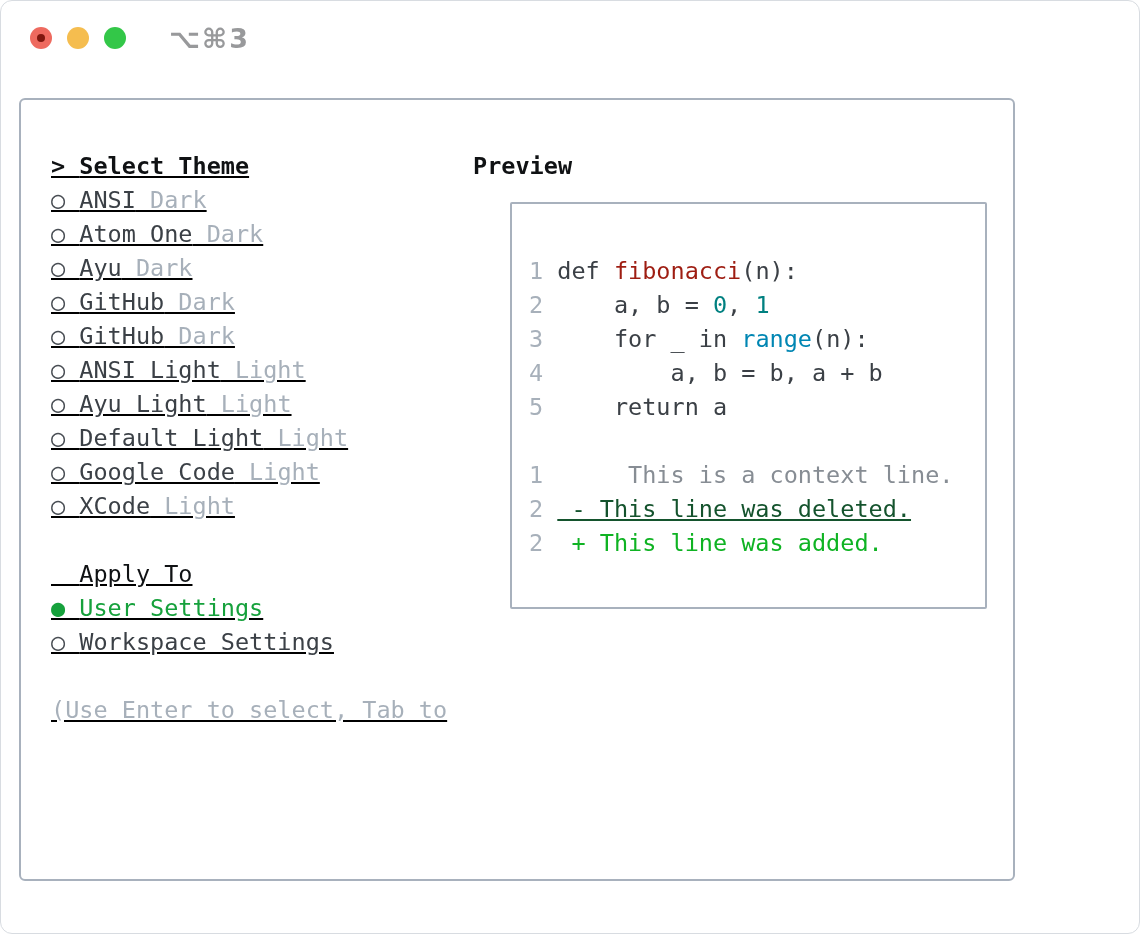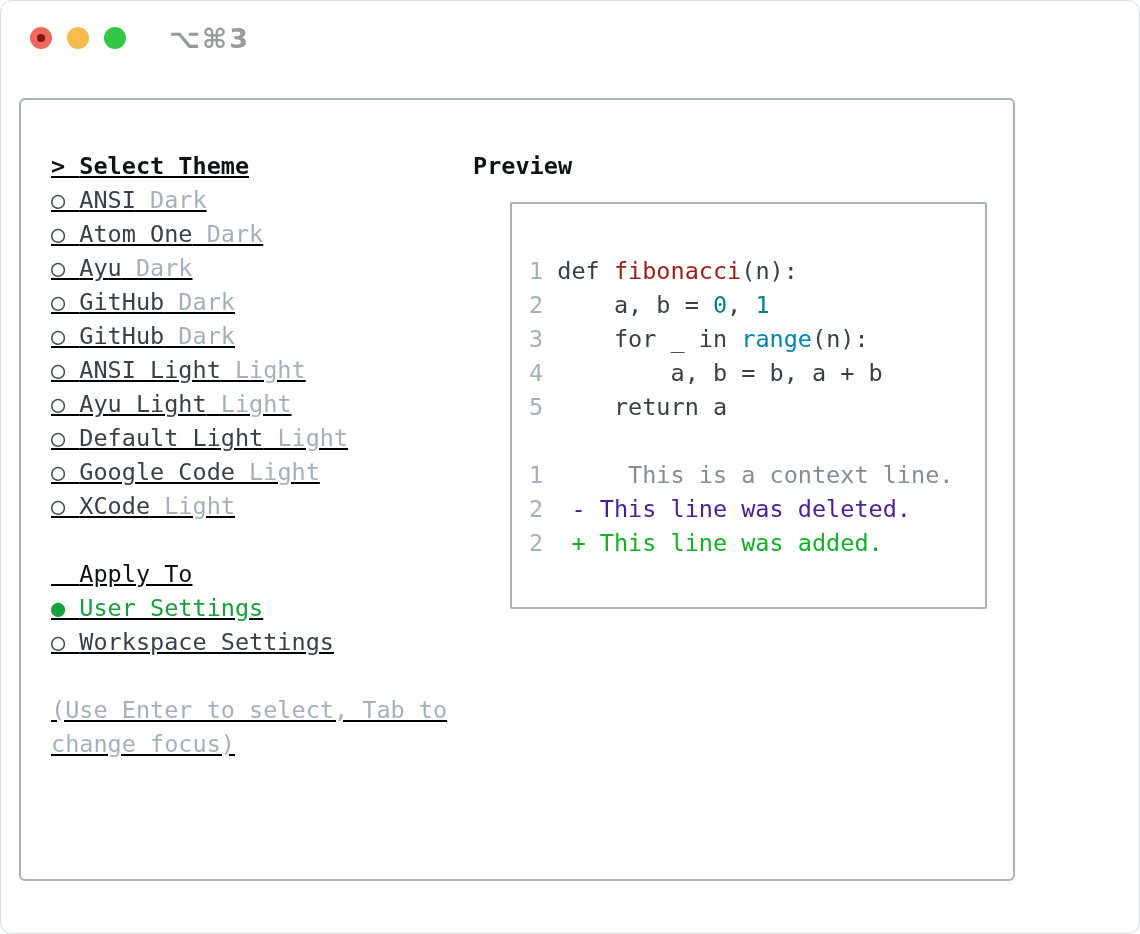--- a/index.html
+++ b/index.html
@@ -57,21 +57,21 @@
     border:2px solid #a8b1bd; border-radius:2px; background:#ffffff;
     padding:50px 0 2px 17px; overflow:hidden;
   }
   .code-line { height:34px; line-height:34px; font-size:23.5px; white-space:pre; }
   .ln { color:#a7b0ba; }
   .c-fg       { color:#3b4046; }
   .c-func     { color:#9e1d12; }
   .c-num      { color:#008080; }
   .c-builtin  { color:#0086b3; }
   .c-context  { color:#878d94; }
-  .c-deleted  { color:#4c1d95; }
+  .c-deleted  { color:#14532d;text-decoration:underline; }
   .c-added    { color:var(--add-green); }
 
   :root { --sel-green:#16a13c; --add-green:#0fb323; }
 </style>
 </head>
 <body>
 
 <div class="window">
 
   <div class="traffic">
@@ -98,21 +98,20 @@
         <div class="row"><span class="radio">○ </span><span class="name">XCode</span><span class="variant"> Light</span></div>
       </div>
     <div class="row"></div>
     <div class="row"><span>  </span><span class="hdr-plain">Apply To</span></div>
     <div>
         <div class="row"><span class="radio on">● </span><span class="name sel">User Settings</span></div>
         <div class="row"><span class="radio">○ </span><span class="name">Workspace Settings</span></div>
       </div>
     <div class="row"></div>
     <div class="row hint">(Use Enter to select, Tab to</div>
-    <div class="row hint">change focus)</div>
   </div>
 
   <div class="preview-title">Preview</div>
   <div class="preview-box">
     <div>
         <div class="code-line"><span class="ln">1 </span><span class="c-fg">def </span><span class="c-func">fibonacci</span><span class="c-fg">(n):</span></div>
         <div class="code-line"><span class="ln">2 </span><span class="c-fg">    a, b = </span><span class="c-num">0</span><span class="c-fg">, </span><span class="c-num">1</span></div>
         <div class="code-line"><span class="ln">3 </span><span class="c-fg">    for _ in </span><span class="c-builtin">range</span><span class="c-fg">(n):</span></div>
         <div class="code-line"><span class="ln">4 </span><span class="c-fg">        a, b = b, a + b</span></div>
         <div class="code-line"><span class="ln">5 </span><span class="c-fg">    return a</span></div>

